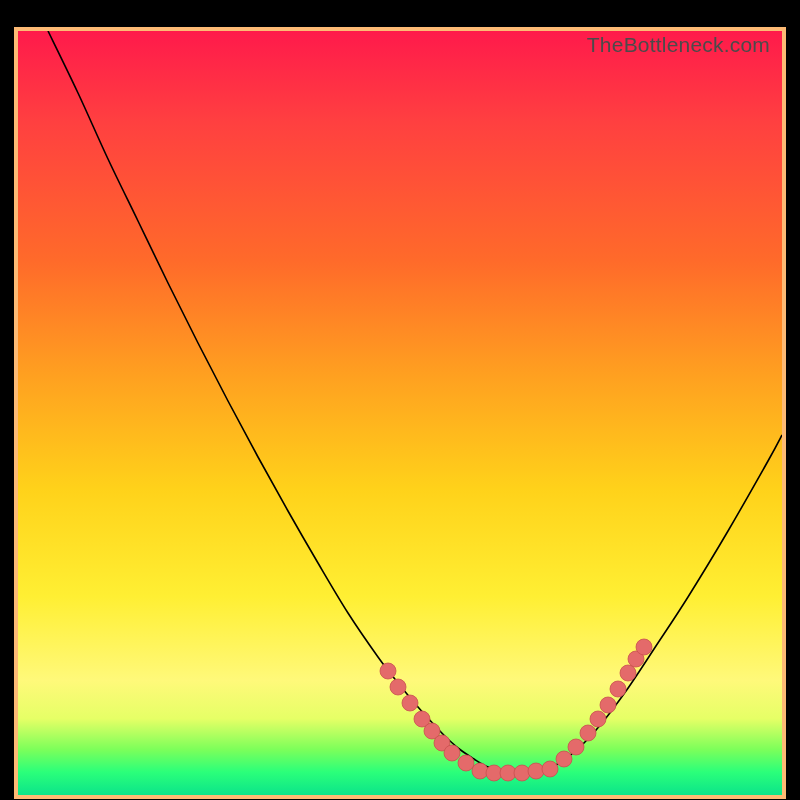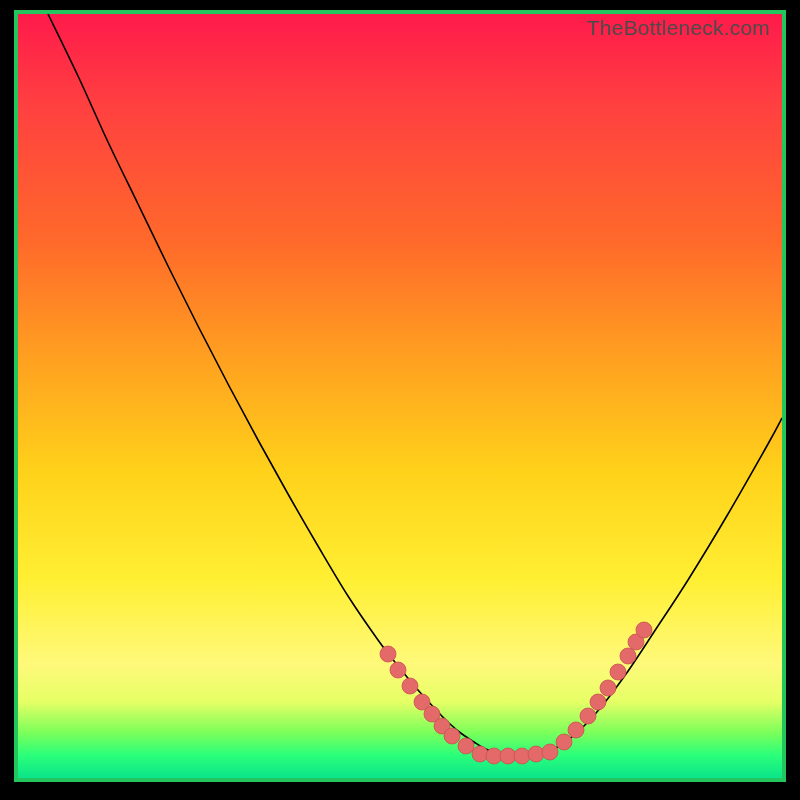--- a/index.html
+++ b/index.html
@@ -7,24 +7,24 @@
     padding: 0;
     width: 800px;
     height: 800px;
     background: #000000;
     overflow: hidden;
     font-family: Arial, Helvetica, sans-serif;
   }
   .frame {
     position: absolute;
     left: 14px;
-    top: 10px;
+    top: 27px;
     width: 772px;
     height: 772px;
-    background: #22c55e;
+    background: #fdba74;
   }
   .plot-area {
     position: absolute;
     left: 4px;
     top: 4px;
     width: 764px;
     height: 764px;
     
     background: linear-gradient(
       to bottom,

